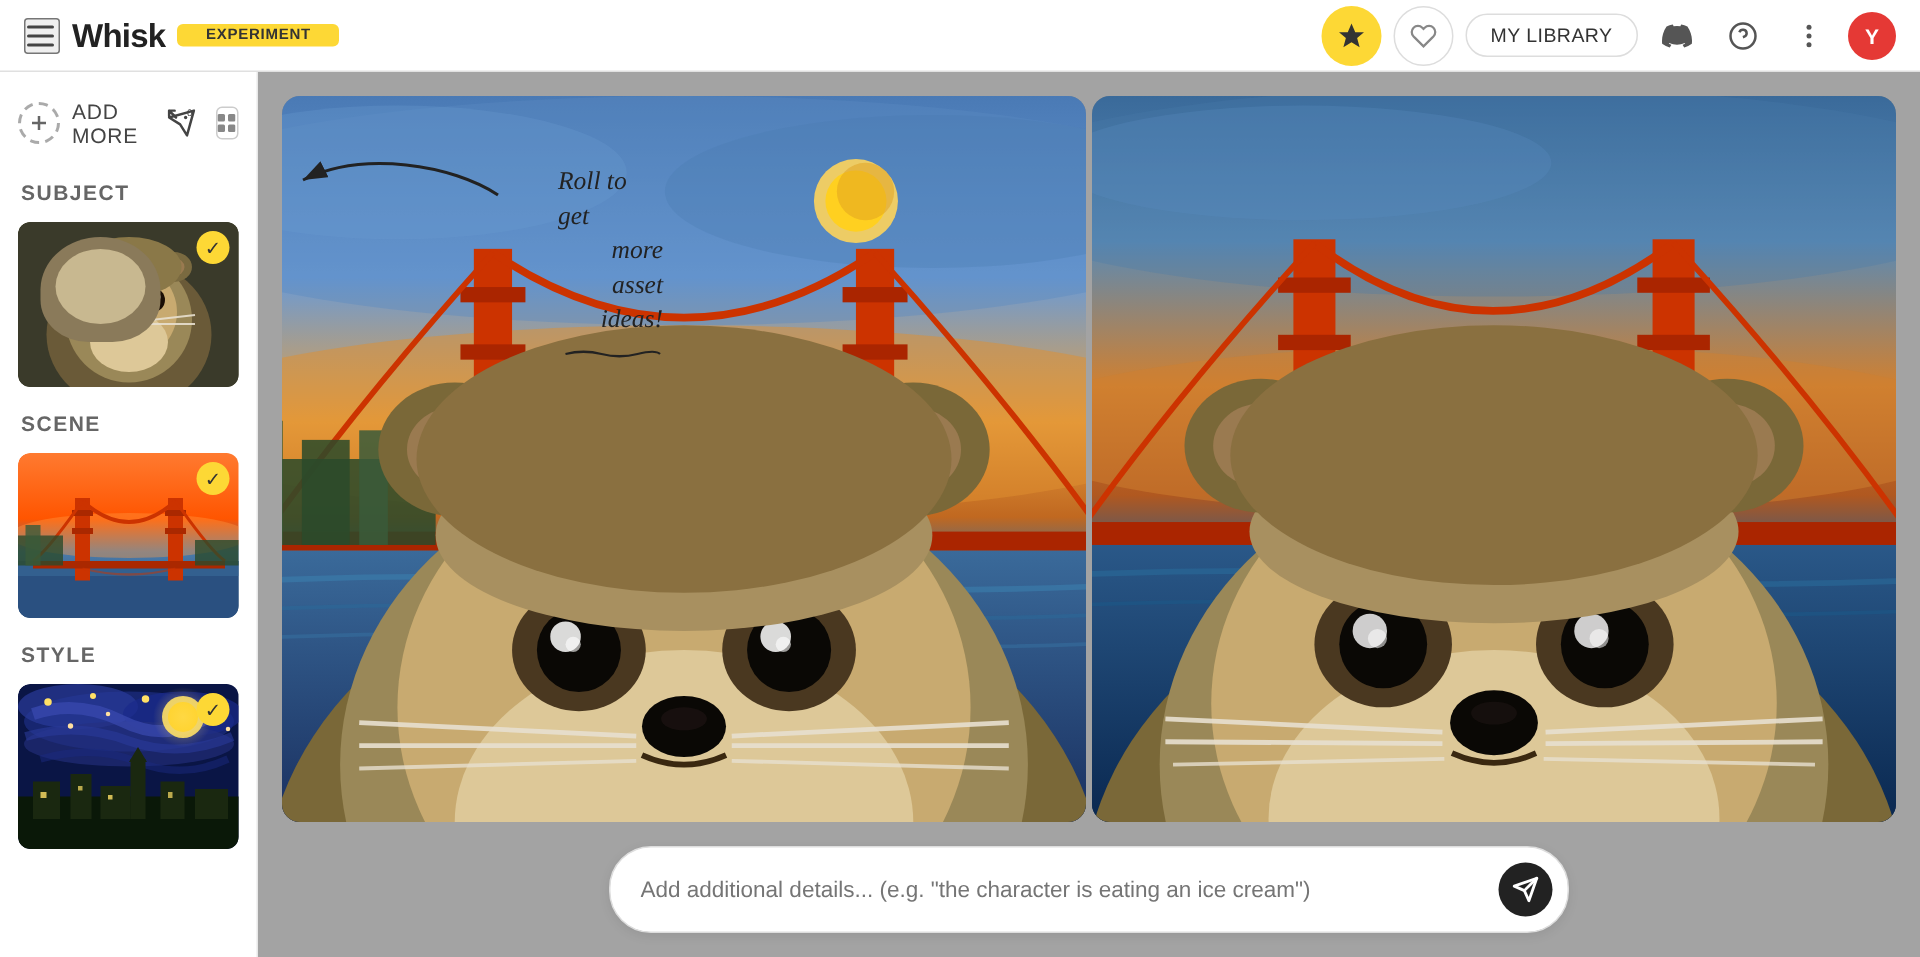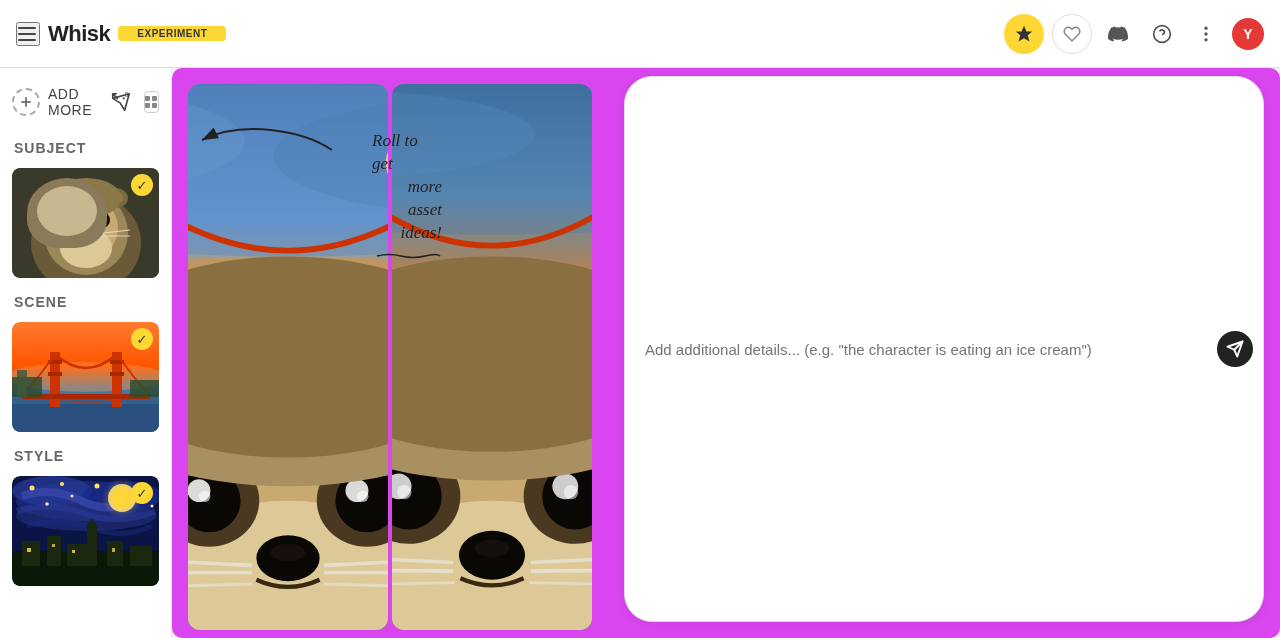--- a/index.html
+++ b/index.html
@@ -8,21 +8,21 @@
       height: 638px;
       background: #f5f5f0;
       font-family: 'Google Sans', Arial, sans-serif;
       overflow: hidden;
       display: flex;
       flex-direction: column;
     }
 
     
     .header {
-      height: 68px;
+      height: 48px;
       background: #fff;
       border-bottom: 1px solid #e0e0e0;
       display: flex;
       align-items: center;
       padding: 0 16px;
       gap: 8px;
       position: relative;
       z-index: 10;
     }
     .header-left {
@@ -256,24 +256,23 @@
       top: 18px; left: 25px;
       width: 60px; height: 50px;
       background: #c8b890;
       border-radius: 50%;
     }
 
     
     .main-content {
       flex: 1;
       display: flex;
-      flex-direction: row;
-      background: #d946ef;
+      flex-direction: column;
+      background: #a3a3a3;
       position: relative;
-      border-radius: 10px;
     }
 
     .images-grid {
       flex: 1;
       display: flex;
       align-items: stretch;
       gap: 4px;
       padding: 16px;
       padding-bottom: 8px;
     }
@@ -362,20 +361,21 @@
         <path d="M12 2L9 9H2L7.5 13.5L5.5 21L12 17L18.5 21L16.5 13.5L22 9H15L12 2Z" fill="#333"></path>
       </svg>
     </button>
     <button class="like-btn">
       <svg width="18" height="18" viewBox="0 0 24 24" fill="none" stroke="#888" stroke-width="2">
         <path d="M20.84 4.61a5.5 5.5 0 0 0-7.78 0L12 5.67l-1.06-1.06a5.5 5.5 0 0 0-7.78 7.78l1.06 1.06L12 21.23l7.78-7.78 1.06-1.06a5.5 5.5 0 0 0 0-7.78z"></path>
       </svg>
     </button>
   </div>
   <div class="header-right">
+    <button class="my-library-btn">MY LIBRARY</button>
     <button class="discord-btn">
       <svg width="20" height="20" viewBox="0 0 24 24" fill="#555">
         <path d="M20.317 4.37a19.791 19.791 0 0 0-4.885-1.515.074.074 0 0 0-.079.037c-.21.375-.444.864-.608 1.25a18.27 18.27 0 0 0-5.487 0 12.64 12.64 0 0 0-.617-1.25.077.077 0 0 0-.079-.037A19.736 19.736 0 0 0 3.677 4.37a.07.07 0 0 0-.032.027C.533 9.046-.32 13.58.099 18.057c.002.022.015.043.033.055a19.9 19.9 0 0 0 5.993 3.03.078.078 0 0 0 .084-.028c.462-.63.874-1.295 1.226-1.994a.076.076 0 0 0-.041-.106 13.107 13.107 0 0 1-1.872-.892.077.077 0 0 1-.008-.128 10.2 10.2 0 0 0 .372-.292.074.074 0 0 1 .077-.01c3.928 1.793 8.18 1.793 12.062 0a.074.074 0 0 1 .078.01c.12.098.246.198.373.292a.077.077 0 0 1-.006.127 12.299 12.299 0 0 1-1.873.892.077.077 0 0 0-.041.107c.36.698.772 1.362 1.225 1.993a.076.076 0 0 0 .084.028 19.839 19.839 0 0 0 6.002-3.03.077.077 0 0 0 .032-.054c.5-5.177-.838-9.674-3.549-13.66a.061.061 0 0 0-.031-.03z"></path>
       </svg>
     </button>
     <button class="help-btn">
       <svg width="20" height="20" viewBox="0 0 24 24" fill="none" stroke="#555" stroke-width="2">
         <circle cx="12" cy="12" r="10"></circle>
         <path d="M9.09 9a3 3 0 0 1 5.83 1c0 2-3 3-3 3"></path>
         <line x1="12" y1="17" x2="12.01" y2="17"></line>

